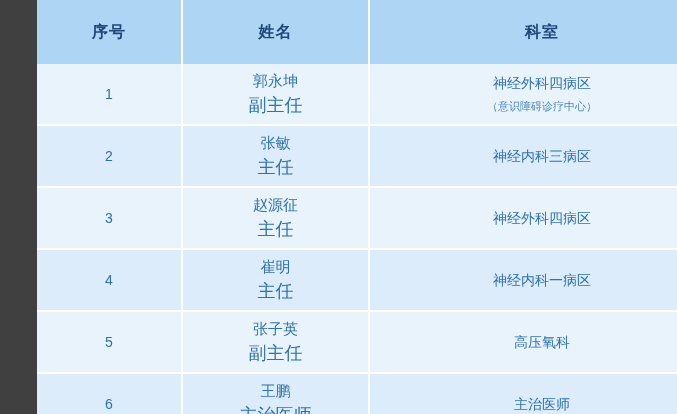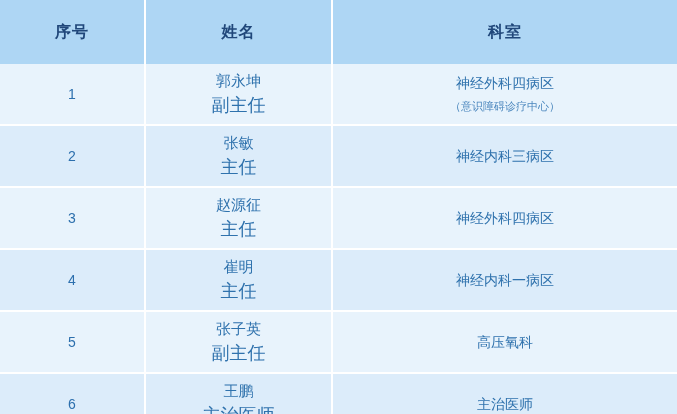--- a/index.html
+++ b/index.html
@@ -11,20 +11,21 @@
     height: 414px;
     background: #ffffff;
     font-family: "Liberation Sans", sans-serif;
     overflow: hidden;
   }
   .table-wrap {
     width: 677px;
     height: 414px;
     box-sizing: border-box;
     background: #404040;
+    padding-left: 37px;
   }
   table.staff-table {
     width: 677px;
     border-collapse: collapse;
     table-layout: fixed;
   }
   table.staff-table col.col-index { width: 145px; }
   table.staff-table col.col-name  { width: 187px; }
   table.staff-table col.col-dept  { width: 345px; }
 

